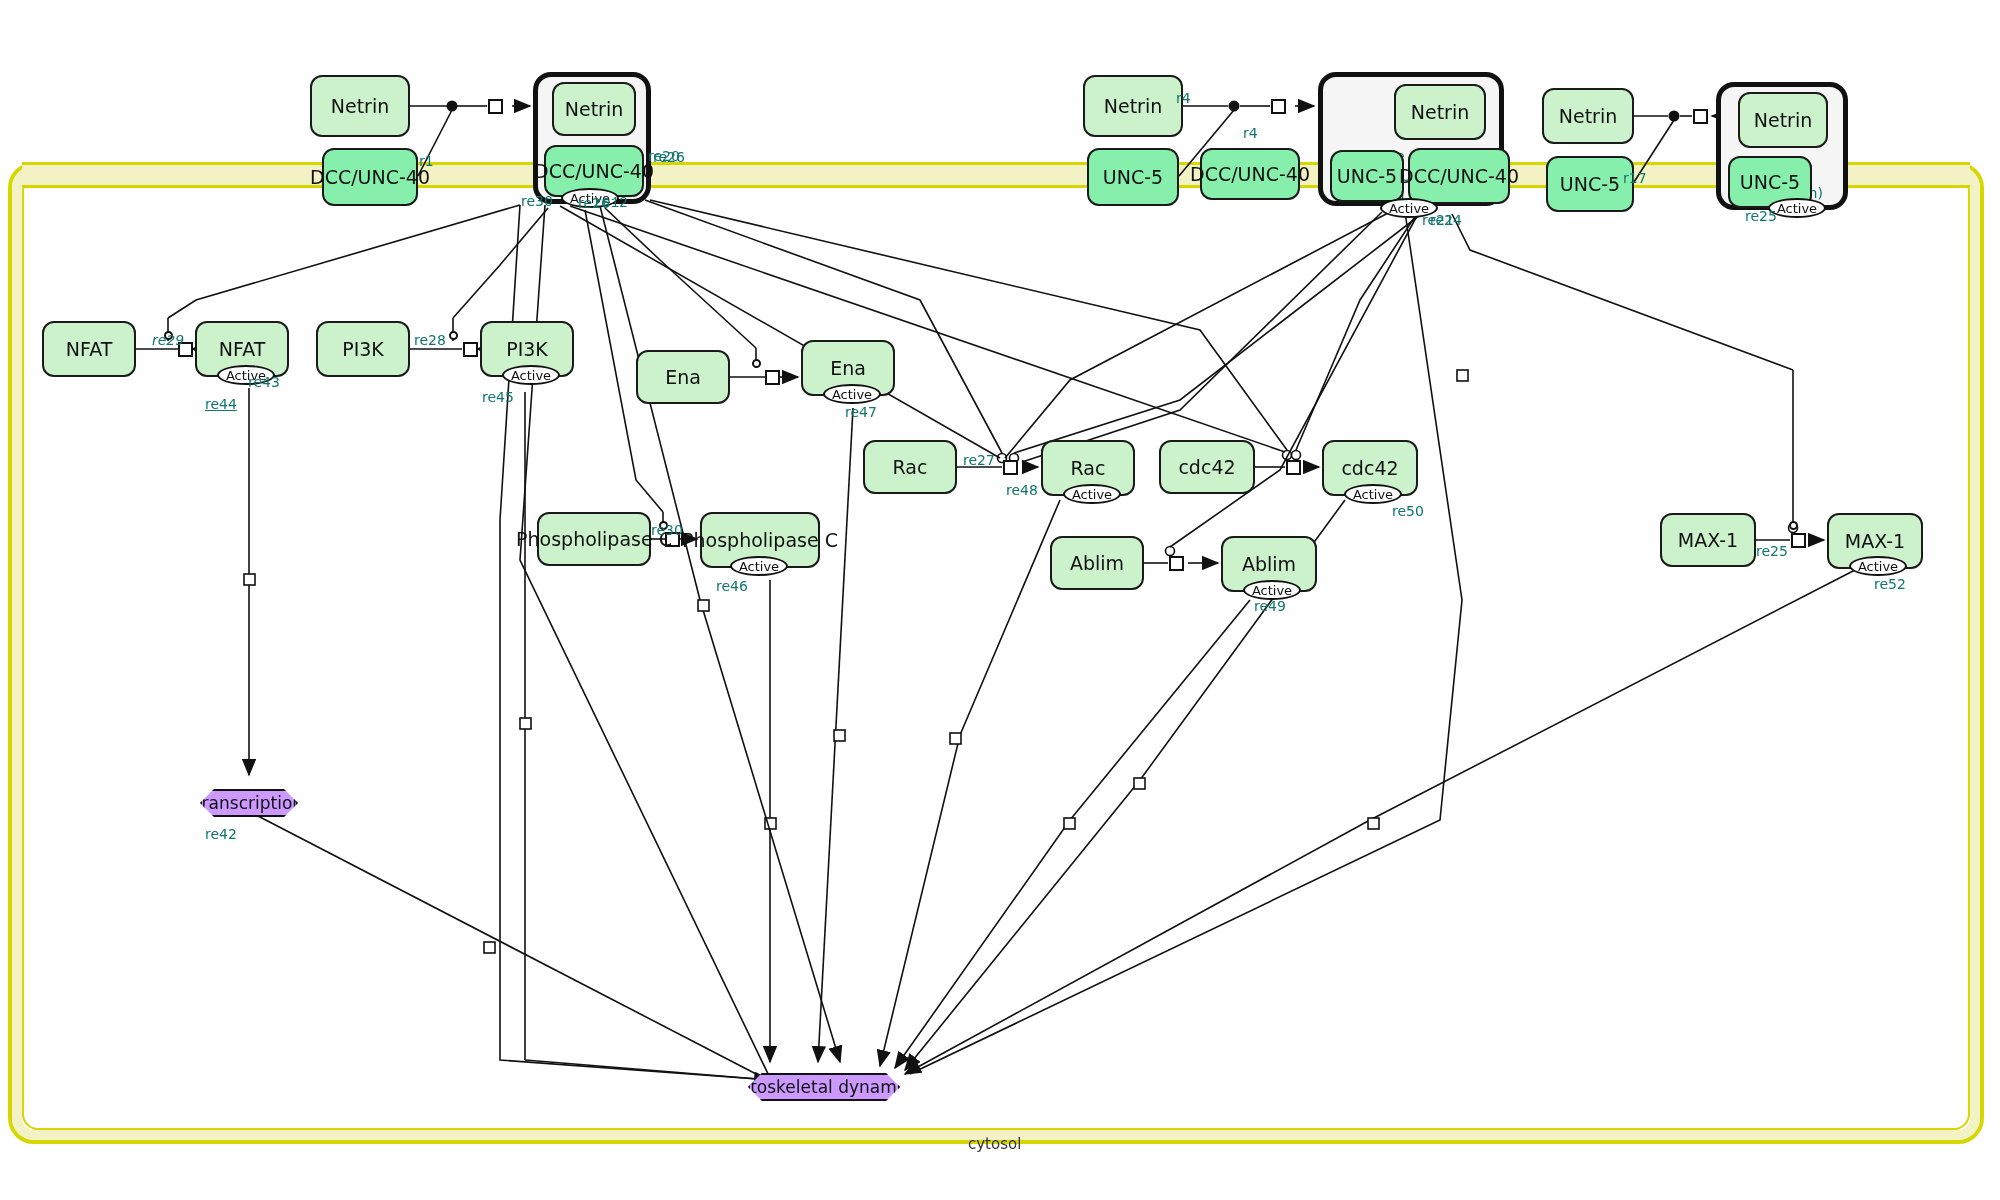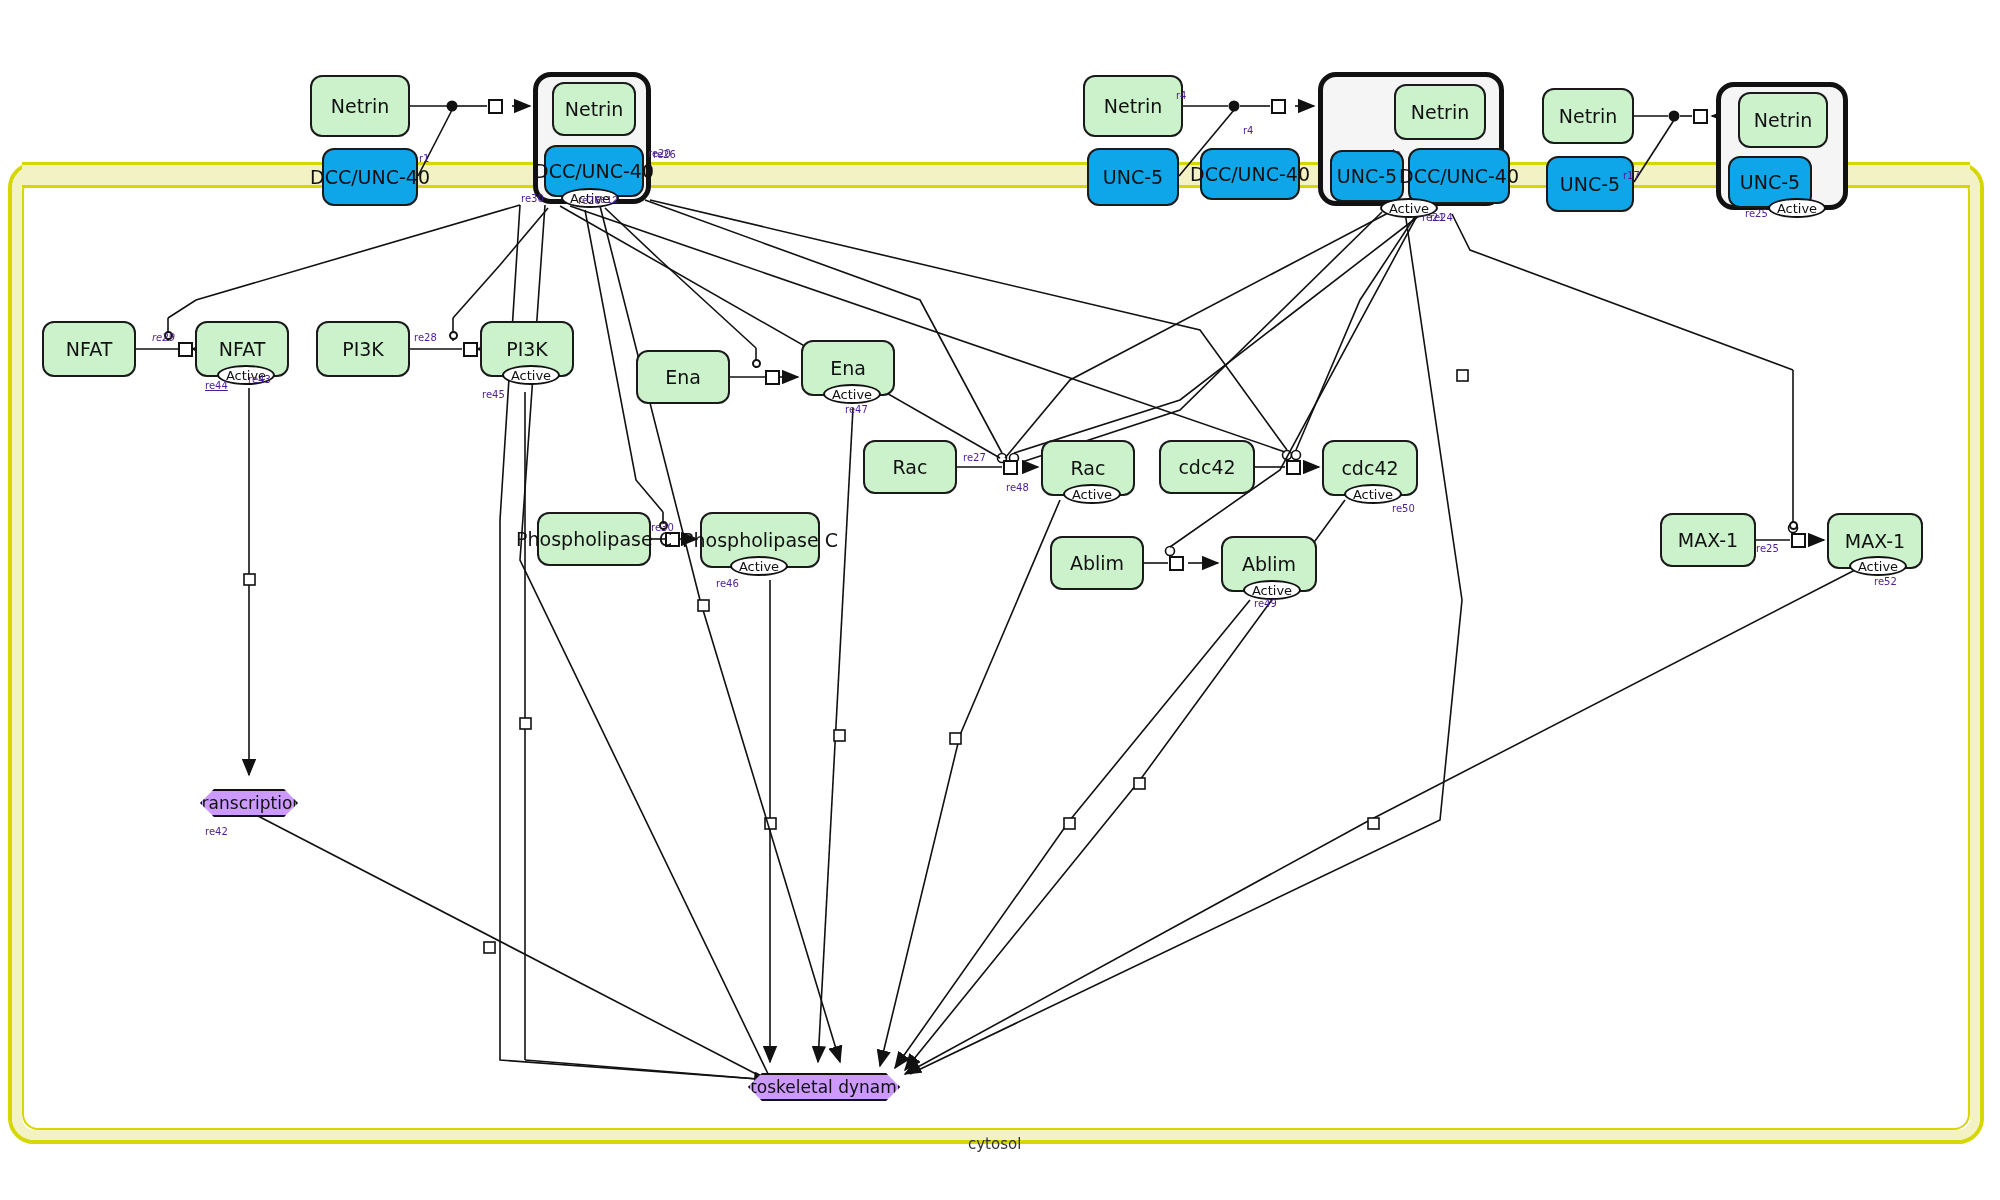--- a/index.html
+++ b/index.html
@@ -59,21 +59,21 @@
     display: flex;
     align-items: center;
     justify-content: center;
     font-size: 19px;
     color: #111;
     text-align: center;
     line-height: 1.1;
     white-space: nowrap;
   }
   .node.macro { background: #ccf2cc; }
-  .node.membrane-prot { background: #0ea5e9; }
+  .node.membrane-prot { background: #86efac; }
   .node.complex {
     background: #f5f5f5;
     border: 5px solid #111;
     border-radius: 18px;
   }
   .node.phenotype {
     background: #cc99ff;
     border: 2px solid #111;
     border-radius: 0;
     clip-path: polygon(14px 0, calc(100% - 14px) 0, 100% 50%, calc(100% - 14px) 100%, 14px 100%, 0 50%);
@@ -106,22 +106,22 @@
     position: absolute;
     box-sizing: border-box;
     width: 9px; height: 9px;
     border: 2px solid #111;
     border-radius: 50%;
     background: #ffffff;
   }
   
   .rlabel {
     position: absolute;
-    font-size: 10px;
-    color: #4c1d95;
+    font-size: 14px;
+    color: #0f766e;
     white-space: nowrap;
   }
   svg.edges {
     position: absolute;
     left: 0; top: 0;
     width: 2000px; height: 1200px;
     pointer-events: none;
   }
   svg.edges line, svg.edges path, svg.edges polyline { stroke: #111; stroke-width: 1.6; fill: none; }
   .arrowhead { fill: #111; }
@@ -383,21 +383,21 @@
       <div class="rlabel" style="left: 578px; top: 195px; z-index: 7;">re26</div>
       <div class="rlabel" style="left: 594px; top: 195px; z-index: 7; font-family: Liberation Mono, monospace;">re12</div>
       <div class="rlabel" style="left: 1176px; top: 90px; z-index: 7;">r4</div>
       <div class="rlabel" style="left: 1243px; top: 125px; z-index: 7;">r4</div>
       <div class="rlabel" style="left: 1623px; top: 170px; z-index: 7;">r17</div>
       <div class="rlabel" style="left: 1422px; top: 212px; z-index: 7;">re21</div>
       <div class="rlabel" style="left: 1430px; top: 212px; z-index: 7;">re24</div>
       <div class="rlabel" style="left: 1745px; top: 208px; z-index: 7;">re25</div>
       <div class="rlabel" style="left: 152px; top: 332px; z-index: 7; font-style: italic;">re29</div>
       <div class="rlabel" style="left: 414px; top: 332px; z-index: 7;">re28</div>
-      <div class="rlabel" style="left: 205px; top: 380px; z-index: 7; text-decoration: underline;">re44</div>
+      <div class="rlabel" style="left: 205px; top: 396px; z-index: 7; text-decoration: underline;">re44</div>
       <div class="rlabel" style="left: 248px; top: 374px; z-index: 7;">re43</div>
       <div class="rlabel" style="left: 482px; top: 389px; z-index: 7;">re45</div>
       <div class="rlabel" style="left: 845px; top: 404px; z-index: 7;">re47</div>
       <div class="rlabel" style="left: 963px; top: 452px; z-index: 7;">re27</div>
       <div class="rlabel" style="left: 1006px; top: 482px; z-index: 7;">re48</div>
       <div class="rlabel" style="left: 1392px; top: 503px; z-index: 7;">re50</div>
       <div class="rlabel" style="left: 651px; top: 522px; z-index: 7;">re30</div>
       <div class="rlabel" style="left: 716px; top: 578px; z-index: 7;">re46</div>
       <div class="rlabel" style="left: 1254px; top: 598px; z-index: 7;">re49</div>
       <div class="rlabel" style="left: 1756px; top: 543px; z-index: 7;">re25</div>

